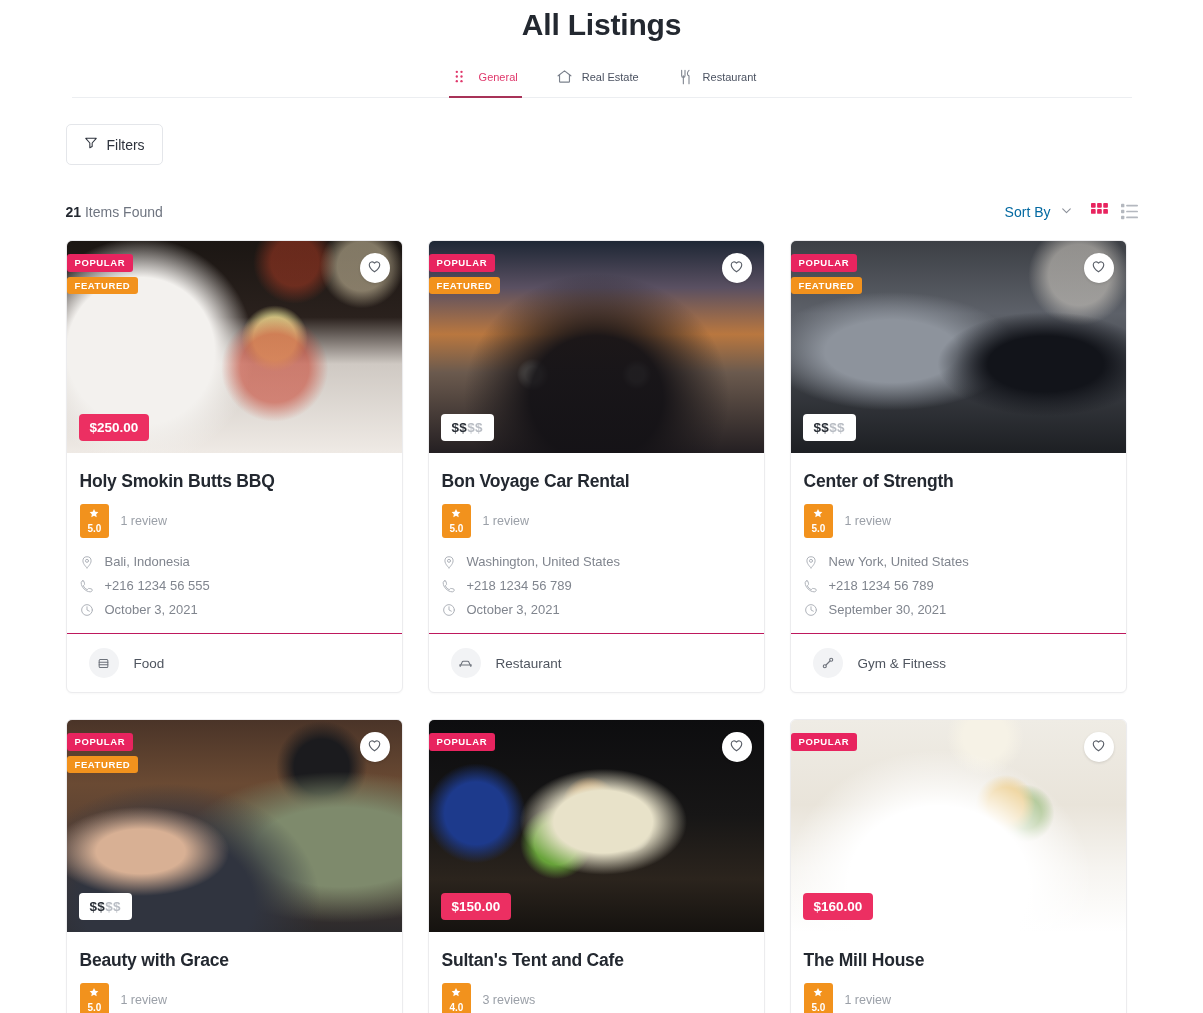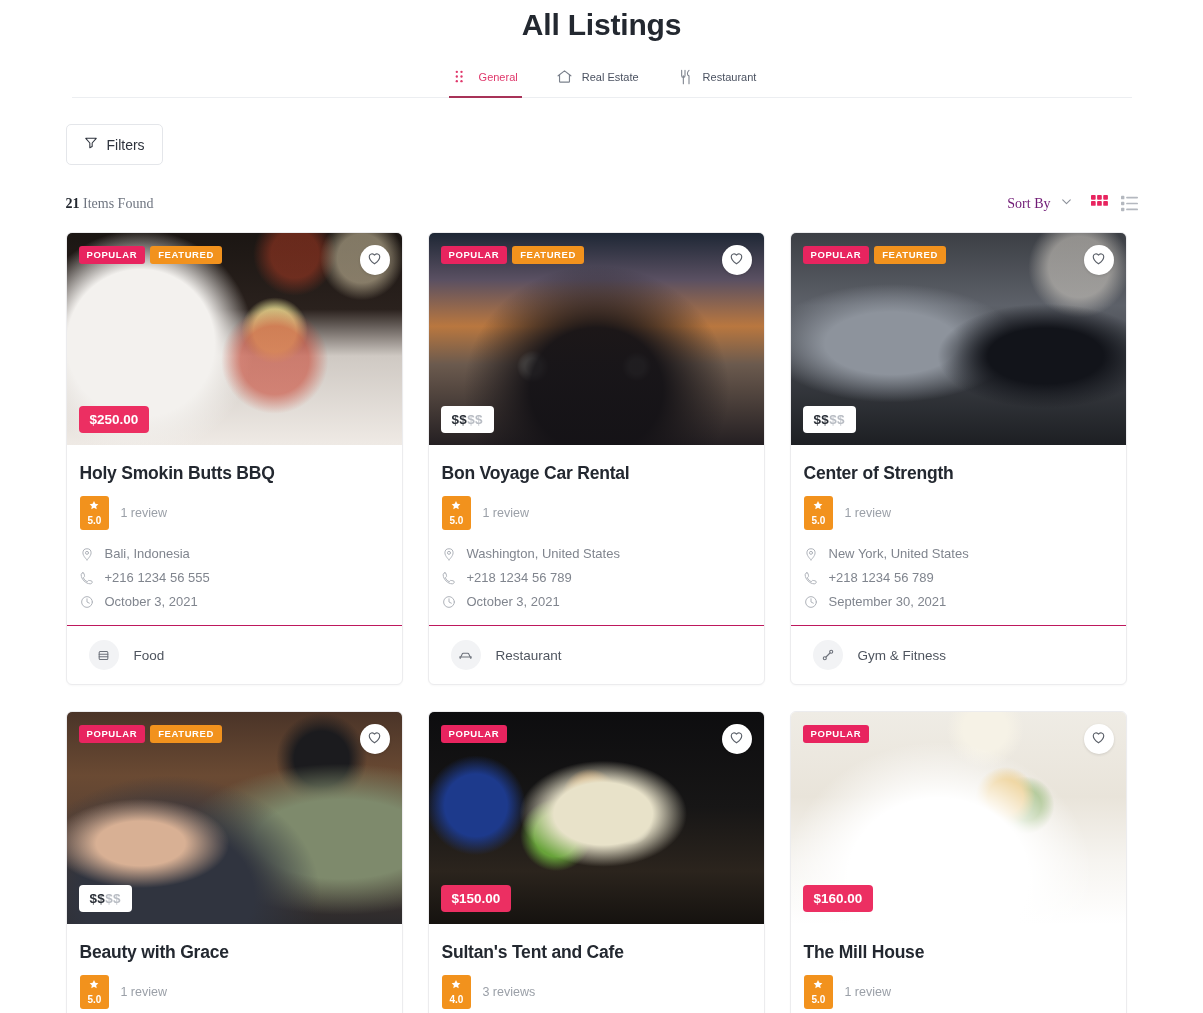--- a/index.html
+++ b/index.html
@@ -79,32 +79,31 @@
     background:#f1f2f4;
     padding:12px 18px;
     font-size:14px;
     color:#2d323c;
     cursor:pointer;
   }
 
   
   .results-bar {
     width: 1072px;
-    margin: 30px auto 0 auto;
+    margin: 38px auto 0 auto;
     display:flex;
     justify-content:space-between;
     align-items:center;
-    font-family:Liberation Serif, serif;
   }
   .items-found { font-size: 14px; color:#6f7580; }
   .items-found b { color:#232830; font-weight:700; }
   .sort-wrap { display:flex; align-items:center; gap:18px; }
   .sort-by {
     display:flex; align-items:flex-end; gap:9px;
-    font-size:14px; color:#701a75; cursor:pointer;
+    font-size:14px; color:#0369a1; cursor:pointer;
   }
   .view-toggles { display:flex; align-items:center; gap:13px; }
   .view-ico { cursor:pointer; display:inline-flex; }
 
   
   .grid {
     width: 1072px;
     margin: 20px auto 0 auto;
     display:grid;
     grid-template-columns: repeat(3, 337px);
@@ -117,22 +116,22 @@
     overflow:hidden;
     box-shadow: 0 1px 2px rgba(20,25,35,0.03);
   }
   .card-media {
     position:relative;
     height: 212px;
     overflow:hidden;
   }
   .card-media .photo { position:absolute; inset:0; }
   .badges {
-    position:absolute; top:13px; left:12px;
-    display:flex; flex-direction:row; align-items:flex-start; gap:5px;
+    position:absolute; top:13px; left:0;
+    display:flex; flex-direction:column; align-items:flex-start; gap:5px;
     z-index:3;
   }
   .badge {
     font-size:9.5px;
     font-weight:700;
     letter-spacing:0.6px;
     color:#fff;
     border-radius:3px;
     padding:4px 8px 4px 8px;
     line-height:1;

